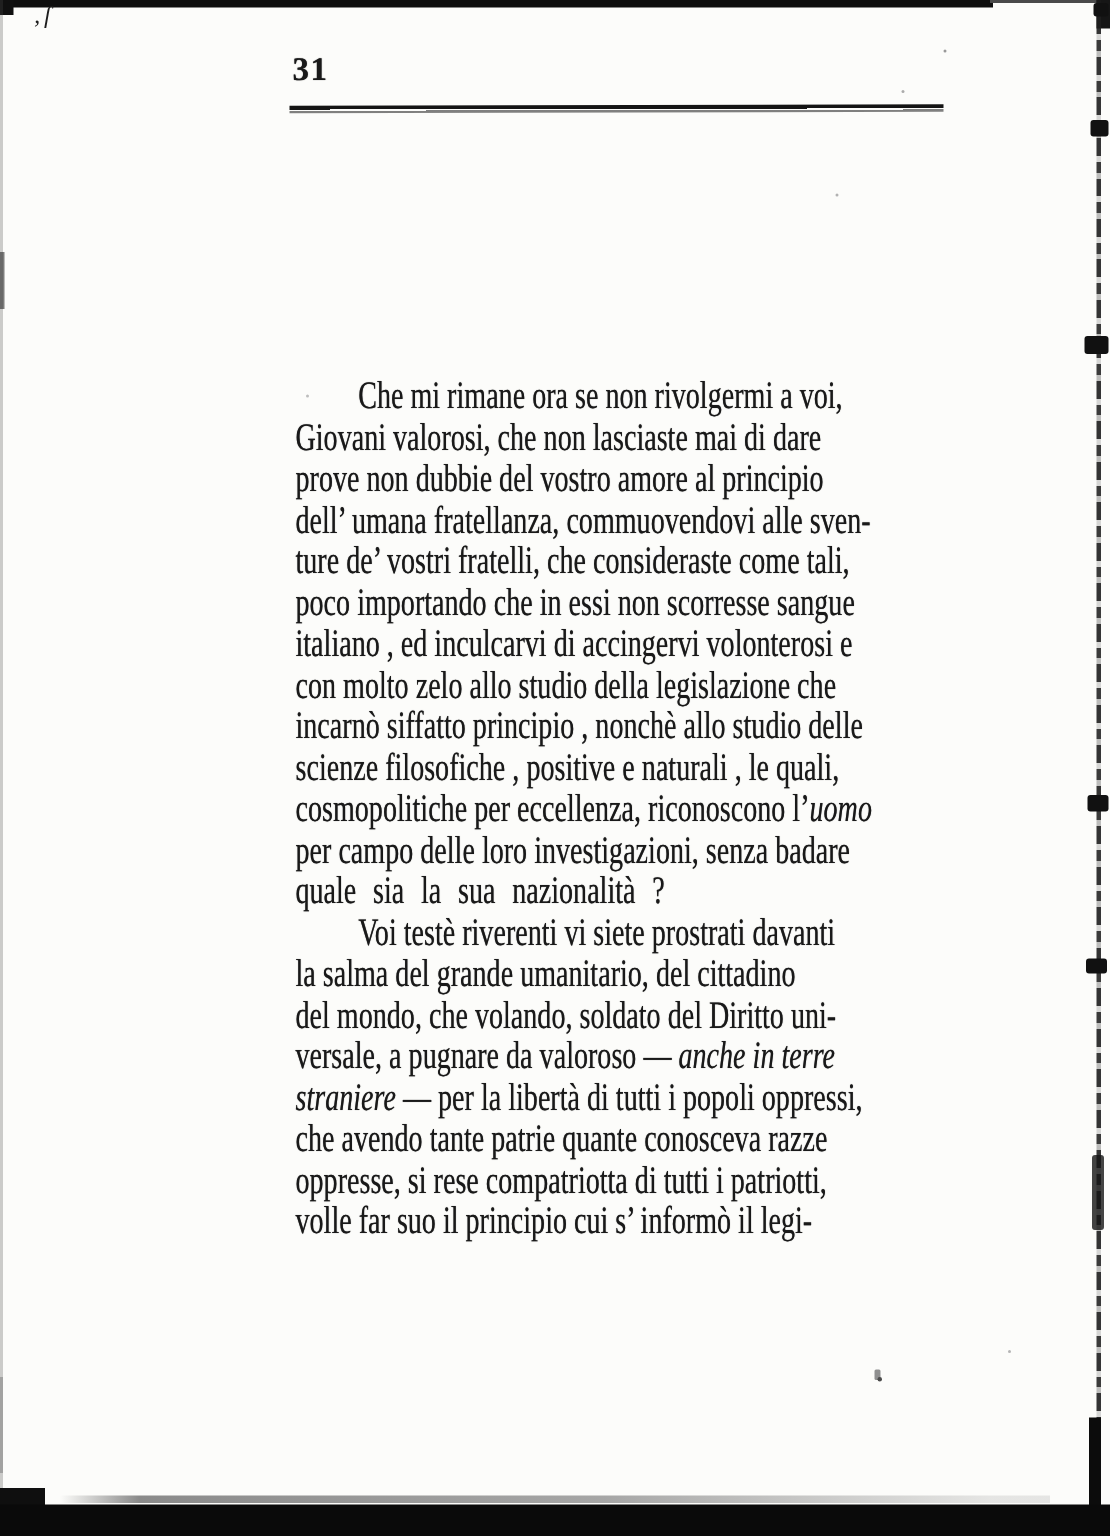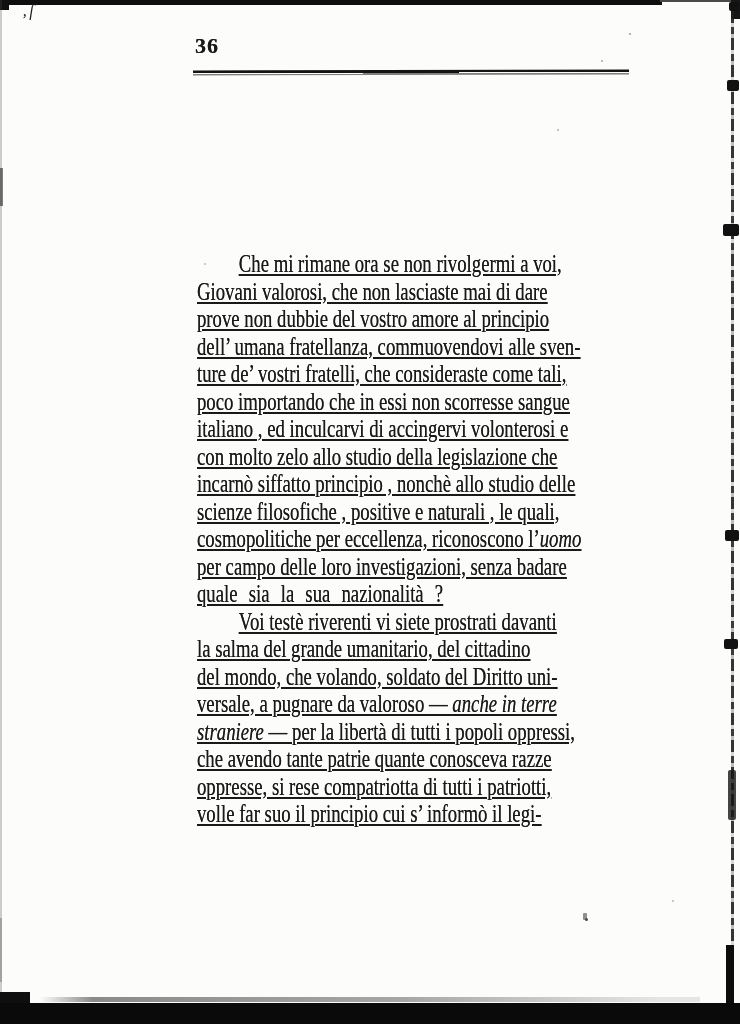--- a/index.html
+++ b/index.html
@@ -18,21 +18,21 @@
   .header-rule{
     position:absolute;left:193px;top:70px;width:436px;height:5px;
     background:linear-gradient(to bottom,
       #141414 0,#141414 52%,
       rgba(252,252,250,1) 52%,rgba(252,252,250,1) 68%,
       rgba(45,45,45,.6) 68%,rgba(45,45,45,.6) 100%);
     transform:rotate(-.12deg);
   }
   .textblock{position:absolute;left:197px;width:430px;}
   .tb1{top:95px;}
-  .tb2{top:250px;text-decoration:underline;}
+  .tb2{top:250px;}
   .jline{
     width:597px;height:27.5px;line-height:27.5px;
     font-size:26px;white-space:nowrap;
     transform:scaleX(0.7203);transform-origin:0 0;
     text-shadow:0 0 .6px rgba(12,12,12,.75);
   }
   .jline.indent{text-indent:58px;}
   .jline.short{word-spacing:9px;}
   .it{font-style:italic;}
   
@@ -105,21 +105,21 @@
   <div class="edge-bottom"></div>
   <div class="corner-mark">‚ſ</div>
   <div class="speck sp1"></div>
   <div class="speck sp2"></div>
   <div class="speck sp3"></div>
   <div class="speck sp3b"></div>
   <div class="speck sp4"></div>
   <div class="speck sp5"></div>
   <div class="speck sp6"></div>
 
-  <div class="pageno">36</div>
+  <div class="pageno">31</div>
   <div class="header-rule"></div>
 
 
   <div class="textblock tb2">
     <div class="jline indent" style="word-spacing: 0px;">Che mi rimane ora se non rivolgermi a voi,</div>
     <div class="jline" style="word-spacing: 0px;">Giovani valorosi, che non lasciaste mai di dare</div>
     <div class="jline" style="word-spacing: 0px;">prove non dubbie del vostro amore al principio</div>
     <div class="jline" style="word-spacing: 0px;">dell’ umana fratellanza, commuovendovi alle sven-</div>
     <div class="jline" style="word-spacing: 0px;">ture de’ vostri fratelli, che consideraste come tali,</div>
     <div class="jline" style="word-spacing: 0px;">poco importando che in essi non scorresse sangue</div>

